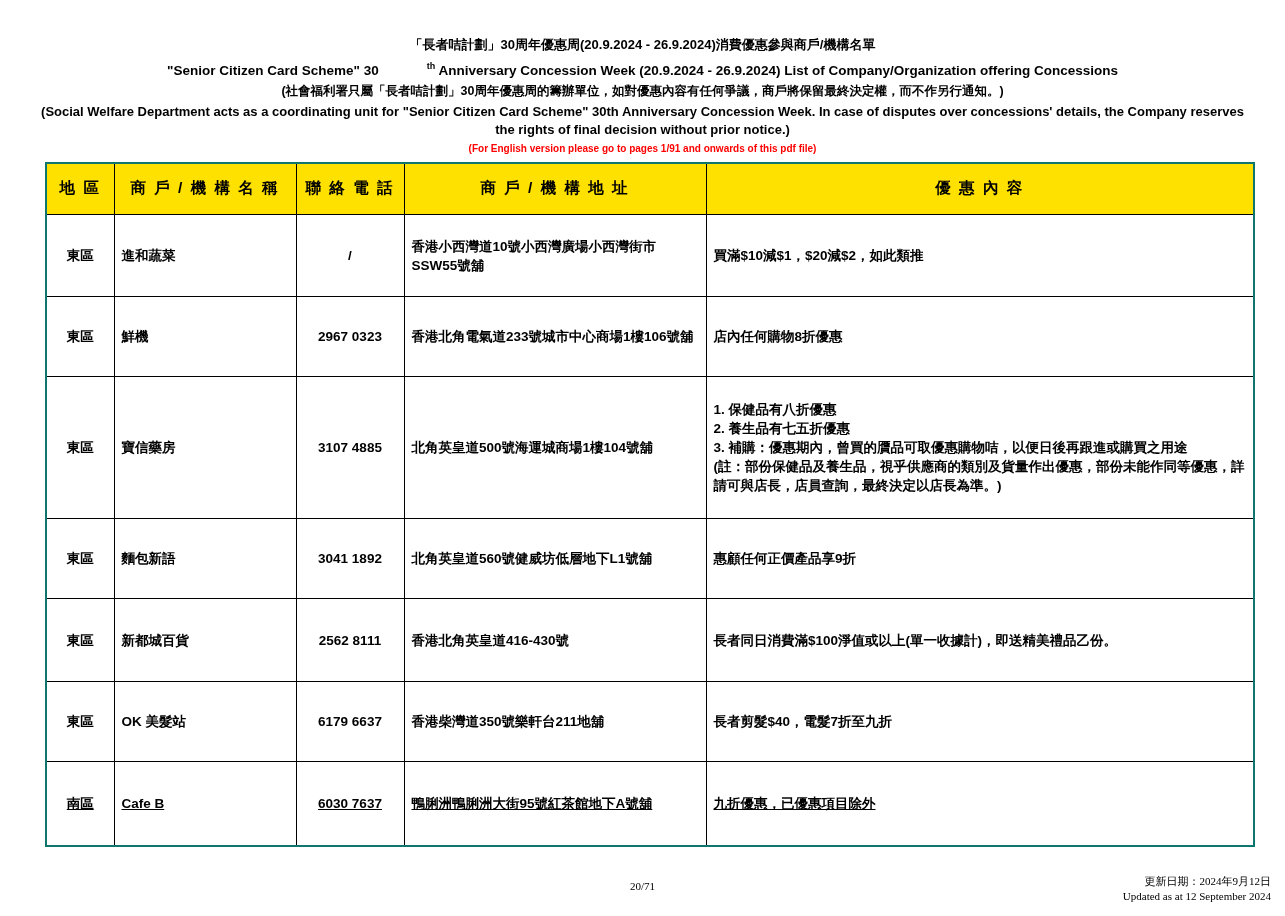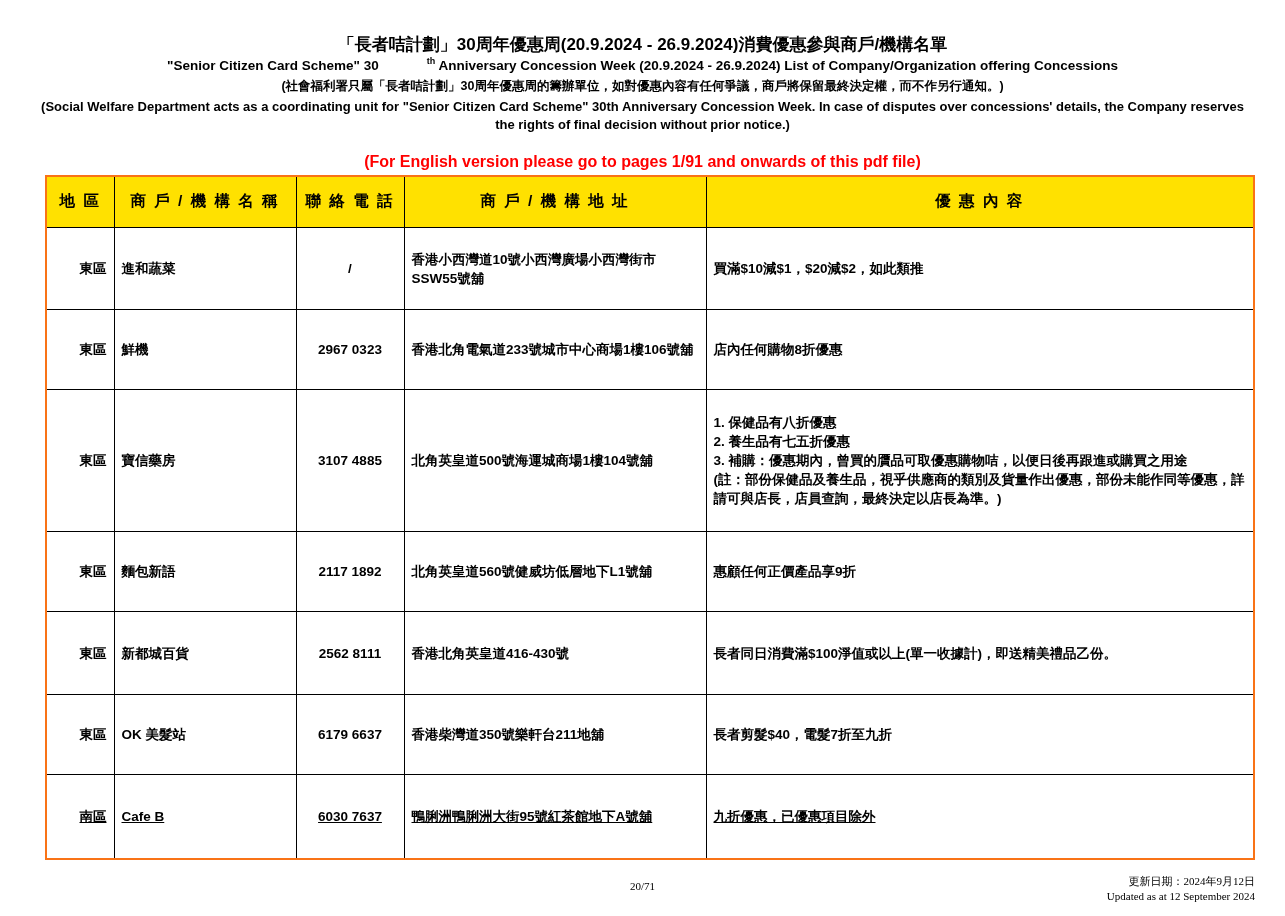--- a/index.html
+++ b/index.html
@@ -12,33 +12,33 @@
     font-family: "Liberation Sans", "DejaVu Sans", sans-serif;
     color: #000;
     overflow: hidden;
   }
   
   .doc-header {
     padding-top: 36px;
     text-align: center;
     font-weight: bold;
   }
-  .t-zh   { font-size: 17px; line-height: 17px; }
+  .t-zh   { font-size: 13px; line-height: 17px; margin-bottom: 5px; }
   .t-en   { font-size: 13.5px; line-height: 17px; margin-bottom: 4px; }
   .t-en sup { font-size: 9px; margin-left: 48px; }
   .n-zh   { font-size: 12.5px; line-height: 17px; margin-bottom: 3px; }
-  .n-en   { font-size: 13px; line-height: 18px; width: 1210px; margin: 0 auto 19px auto; }
-  .n-red  { font-size: 16px; line-height: 17px; color: var(--red, #f00); }
+  .n-en   { font-size: 13px; line-height: 18px; width: 1210px; margin: 0 auto 1px auto; }
+  .n-red  { font-size: 10px; line-height: 17px; color: var(--red, #f00); }
   
   .conc-table {
     margin-left: 45px;
     margin-top: 5px;
     width: 1208px;
     border-collapse: collapse;
-    border: 2px solid #f97316;
+    border: 2px solid #0f766e;
     table-layout: fixed;
   }
   .conc-table th {
     background: var(--header-bg, #FFE100);
     border: 1px solid #000;
     height: 52px;
     font-size: 15.5px;
     font-weight: bold;
     letter-spacing: 2px;
     text-align: center;
@@ -49,37 +49,37 @@
     font-weight: bold;
     vertical-align: middle;
     padding: 4px 7px;
     line-height: 19px;
   }
   tbody tr { height: 80px; }
   tbody tr:nth-child(1) { height: 82px; }
   tbody tr:nth-child(3) { height: 142px; }
   tbody tr:nth-child(5) { height: 83px; }
   tbody tr:nth-child(7) { height: 84px; text-decoration: underline; }
-  .c-district   { text-align: right; }
+  .c-district   { text-align: center; }
   .c-phone      { text-align: center; }
   .c-concession { white-space: pre-line; }
   
   .page-num {
     position: absolute;
     bottom: 24px;
     left: 0;
     width: 100%;
     text-align: center;
     font-family: "Liberation Serif", "DejaVu Serif", serif;
     font-size: 11px;
     margin-top: 13px;
   }
   .updated {
     position: absolute;
-    right: 30px;
+    right: 14px;
     bottom: 12px;
     text-align: right;
     font-family: "Liberation Serif", "DejaVu Serif", serif;
     font-size: 11px;
     line-height: 15px;
   }
 </style>
 </head>
 <body>
 
@@ -134,21 +134,21 @@
     <td class="c-address">北角英皇道500號海運城商場1樓104號舖</td>
     <td class="c-concession">1. 保健品有八折優惠
 2. 養生品有七五折優惠
 3. 補購：優惠期內，曾買的贋品可取優惠購物咭，以便日後再跟進或購買之用途
 (註：部份保健品及養生品，視乎供應商的類別及貨量作出優惠，部份未能作同等優惠，詳請可與店長，店員查詢，最終決定以店長為準。)</td>
   </tr>
 
   <tr>
     <td class="c-district">東區</td>
     <td class="c-name">麵包新語</td>
-    <td class="c-phone">2117 1892</td>
+    <td class="c-phone">3041 1892</td>
     <td class="c-address">北角英皇道560號健威坊低層地下L1號舖</td>
     <td class="c-concession">惠顧任何正價產品享9折</td>
   </tr>
 
   <tr>
     <td class="c-district">東區</td>
     <td class="c-name">新都城百貨</td>
     <td class="c-phone">2562 8111</td>
     <td class="c-address">香港北角英皇道416-430號</td>
     <td class="c-concession">長者同日消費滿$100淨值或以上(單一收據計)，即送精美禮品乙份。</td>

